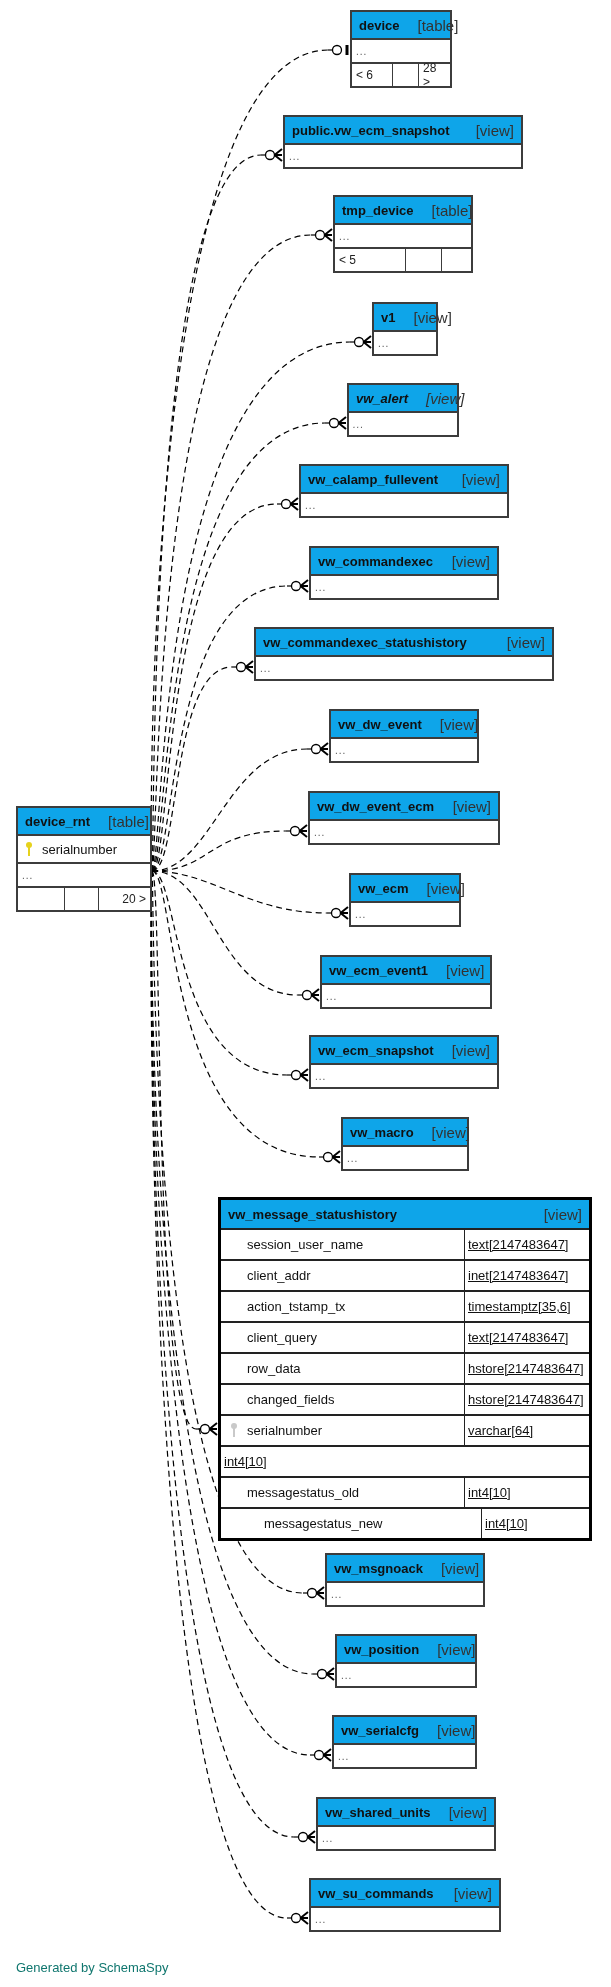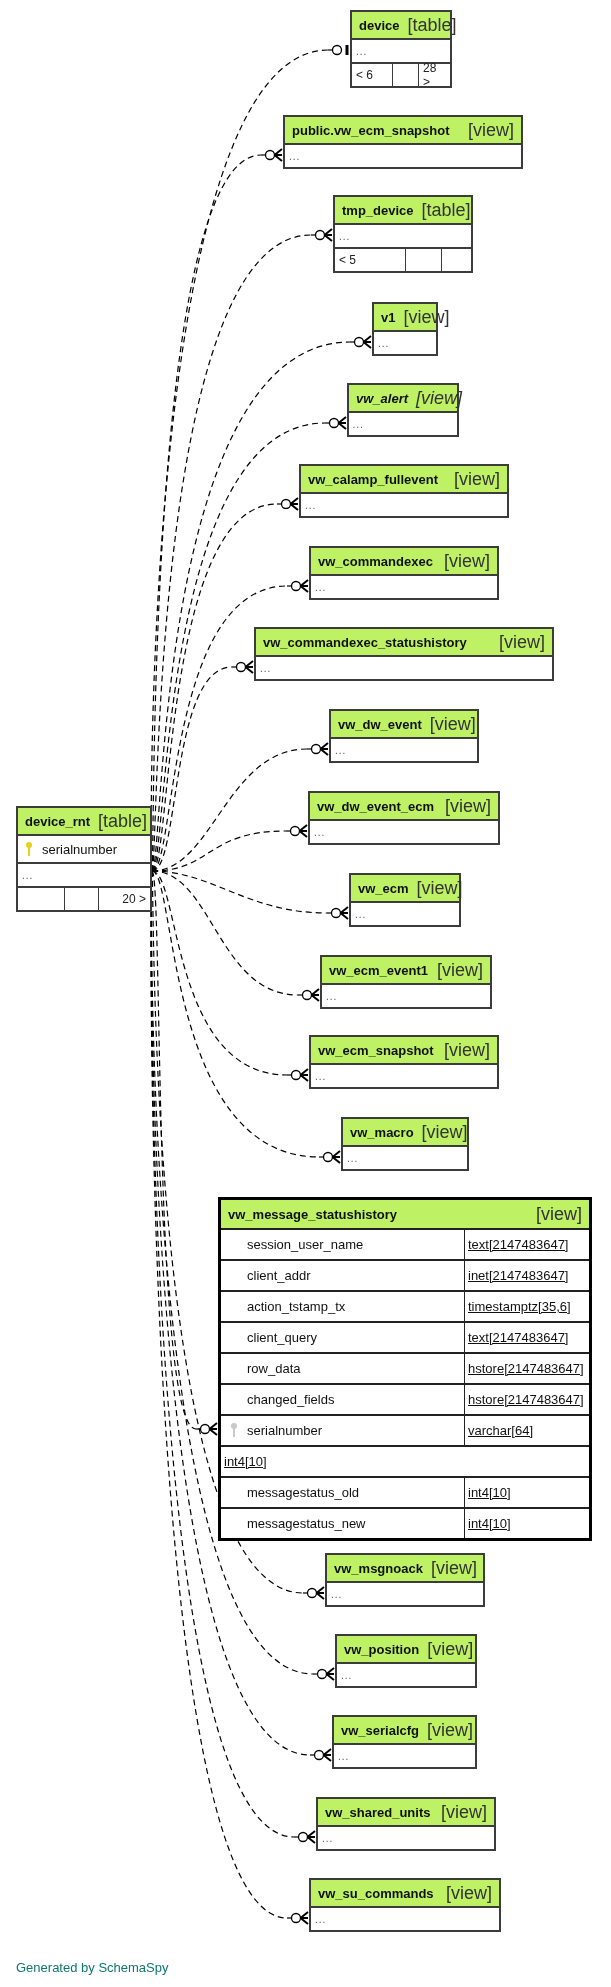--- a/index.html
+++ b/index.html
@@ -1,33 +1,33 @@
 <!DOCTYPE html>
 <html><head>
 <meta charset="utf-8">
 <style>
   html, body { margin: 0; padding: 0; background: #ffffff; }
   body { width: 611px; height: 1987px; position: relative; overflow: hidden;
          font-family: "Liberation Sans", "DejaVu Sans", sans-serif; }
   #links { position: absolute; left: 0; top: 0; width: 611px; height: 1987px; }
   .ent { position: absolute; background: #fff; border: 2px solid #3c3c3c; box-sizing: border-box; }
   .ent.thick { border-width: 3px; border-color: #000; }
-  .hdr { background: #bef264; border-bottom: 2px solid #3c3c3c; height: 28px; display: flex;
+  .hdr { background: #0ea5e9; border-bottom: 2px solid #3c3c3c; height: 28px; display: flex;
          align-items: center; justify-content: space-between; padding: 0 7px; box-sizing: border-box;
          white-space: nowrap; }
   .hdr .nm { font-weight: bold; font-size: 13px; color: #111; }
-  .hdr .kd { font-size: 18px; color: #333; margin-left: 8px; }
+  .hdr .kd { font-size: 15px; color: #333; margin-left: 18px; }
   .row { height: 22px; display: flex; align-items: center; font-size: 11px; color: #333;
          padding-left: 4px; box-sizing: border-box; }
   .row.ell { color: #555; font-size: 10px; letter-spacing: 1px; }
   .stats { display: flex; height: 22px; border-top: 2px solid #3c3c3c; font-size: 12px; color: #222; }
   .stats span { display: flex; align-items: center; box-sizing: border-box; padding: 0 4px; }
   .stats span + span { border-left: 1px solid #3c3c3c; }
   .colrow { display: flex; height: 29px; border-bottom: 2px solid #222; font-size: 13px; color: #111; }
-  .colrow:last-child { border-bottom: none; }
+  .colrow:last-child { border-bottom: none; padding-left: 17px; }
   .colrow .cn { width: 244px; border-right: 1px solid #222; display: flex; align-items: center;
                 padding-left: 26px; box-sizing: border-box; position: relative; }
   .colrow .ct { flex: 1; display: flex; align-items: center; padding-left: 3px; text-decoration: underline; }
   .keyrow { height: 26px; display: flex; align-items: center; font-size: 13px; padding-left: 24px;
             position: relative; border-bottom: 2px solid #3c3c3c; color: #111; }
   .key { position: absolute; left: 8px; top: 6px; width: 6px; height: 14px; }
   .key::before { content: ""; position: absolute; left: 0; top: 0; width: 6px; height: 6px; border-radius: 50%; }
   .key::after { content: ""; position: absolute; left: 2px; top: 5px; width: 2px; height: 9px; }
   .key.gold::before, .key.gold::after { background: #e6d21c; }
   .key.grey::before, .key.grey::after { background: #c9c9c9; }

